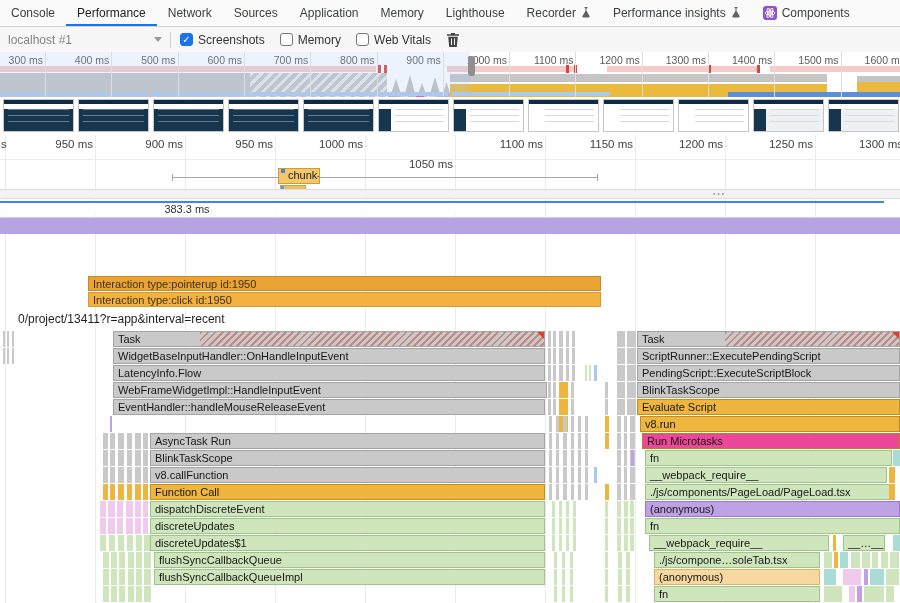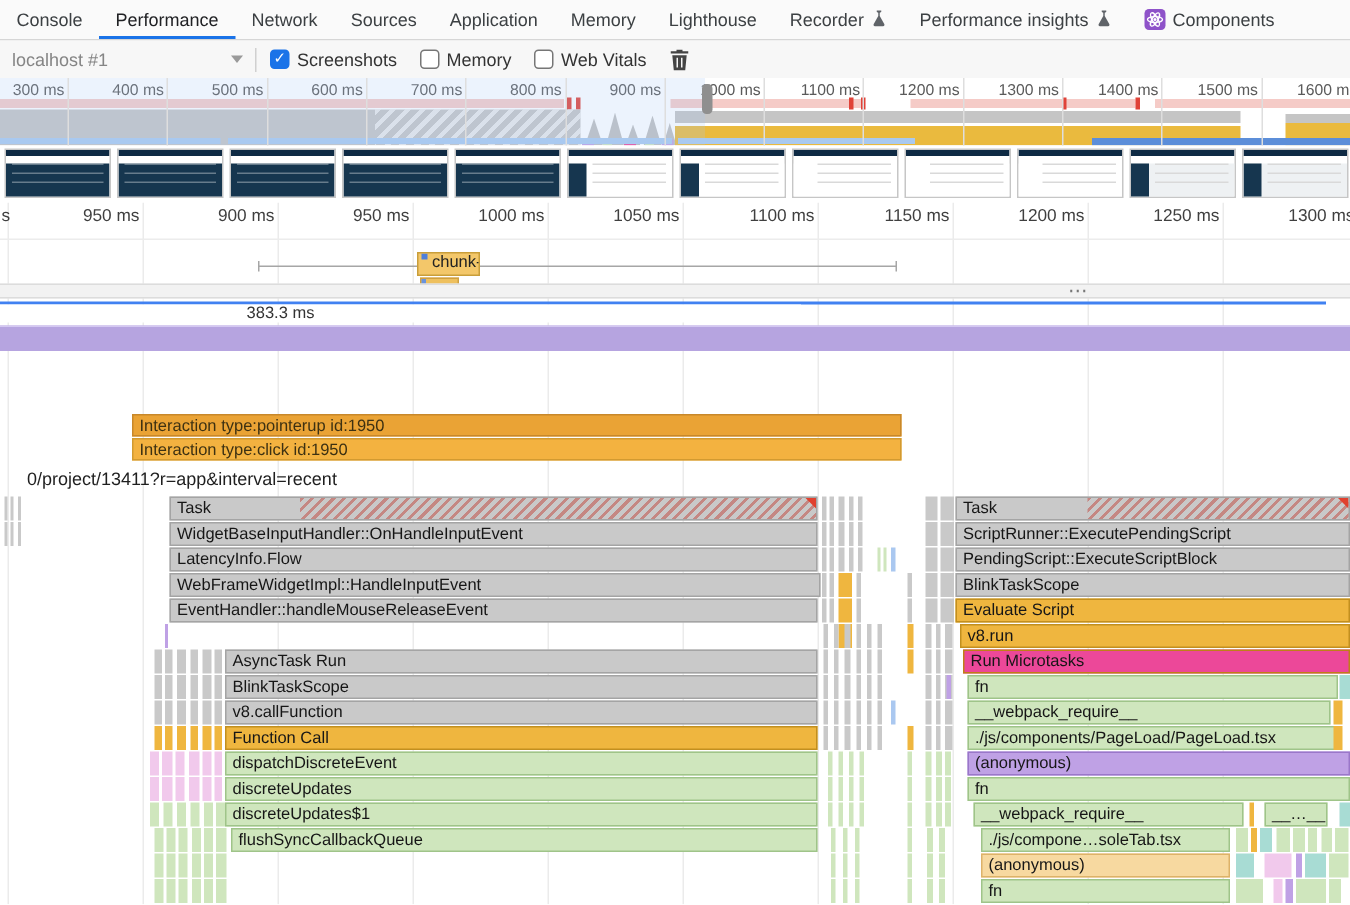--- a/index.html
+++ b/index.html
@@ -346,21 +346,21 @@
       </div>
     </div>
 
   <div class="ruler">
     <span class="rpart">s</span>
     <div id="rulerlabels">
         <div class="rlabel" style="left: 31px;">950 ms</div>
         <div class="rlabel" style="left: 121px;">900 ms</div>
         <div class="rlabel" style="left: 211px;">950 ms</div>
         <div class="rlabel" style="left: 301px;">1000 ms</div>
-        <div class="rlabel" style="left: 391px;">1050 ms</div>
+        <div class="rlabel" style="left: 391px; margin-top: 20px;">1050 ms</div>
         <div class="rlabel" style="left: 481px;">1100 ms</div>
         <div class="rlabel" style="left: 571px;">1150 ms</div>
         <div class="rlabel" style="left: 661px;">1200 ms</div>
         <div class="rlabel" style="left: 751px;">1250 ms</div>
         <div class="rlabel" style="left: 841px;">1300 ms</div>
       </div>
   </div>
 
   <div class="nettrack">
     <div class="whisk"></div>
@@ -404,20 +404,21 @@
       <div class="fbar c-gray" style="left: 113px; width: 434px; top: 382px;"><span>WebFrameWidgetImpl::HandleInputEvent</span></div>
       <div class="fbar c-gray" style="left: 113px; width: 432px; top: 399px;"><span>EventHandler::handleMouseReleaseEvent</span></div>
       <div class="fbar c-gray" style="left: 150px; width: 395px; top: 433px;"><span>AsyncTask Run</span></div>
       <div class="fbar c-gray" style="left: 150px; width: 395px; top: 450px;"><span>BlinkTaskScope</span></div>
       <div class="fbar c-gray" style="left: 150px; width: 395px; top: 467px;"><span>v8.callFunction</span></div>
       <div class="fbar c-orange" style="left: 150px; width: 395px; top: 484px;"><span>Function Call</span></div>
       <div class="fbar c-green" style="left: 150px; width: 395px; top: 501px;"><span>dispatchDiscreteEvent</span></div>
       <div class="fbar c-green" style="left: 150px; width: 395px; top: 518px;"><span>discreteUpdates</span></div>
       <div class="fbar c-green" style="left: 150px; width: 395px; top: 535px;"><span>discreteUpdates$1</span></div>
       <div class="fbar c-green" style="left: 154px; width: 391px; top: 552px;"><span>flushSyncCallbackQueue</span></div>
+      <div class="fbar c-green" style="left: 154px; width: 391px; top: 569px;"><span>flushSyncCallbackQueueImpl</span></div>
       <div class="fbar c-gray" style="left: 637px; width: 263px; top: 331px;"><span>Task</span><div class="hov" style="left: 87px; width: 175px;"></div><div class="tri"></div></div>
       <div class="fbar c-gray" style="left: 637px; width: 263px; top: 348px;"><span>ScriptRunner::ExecutePendingScript</span></div>
       <div class="fbar c-gray" style="left: 637px; width: 263px; top: 365px;"><span>PendingScript::ExecuteScriptBlock</span></div>
       <div class="fbar c-gray" style="left: 637px; width: 263px; top: 382px;"><span>BlinkTaskScope</span></div>
       <div class="fbar c-orange" style="left: 637px; width: 263px; top: 399px;"><span>Evaluate Script</span></div>
       <div class="fbar c-orange" style="left: 640px; width: 260px; top: 416px;"><span>v8.run</span></div>
       <div class="fbar c-orange2" style="left: 642px; width: 258px; top: 433px;"><span>Run Microtasks</span></div>
       <div class="fbar c-green" style="left: 645px; width: 247px; top: 450px;"><span>fn</span></div>
       <div class="fbar c-green" style="left: 645px; width: 242px; top: 467px;"><span>__webpack_require__</span></div>
       <div class="fbar c-green" style="left: 645px; width: 247px; top: 484px;"><span>./js/components/PageLoad/PageLoad.tsx</span></div>

